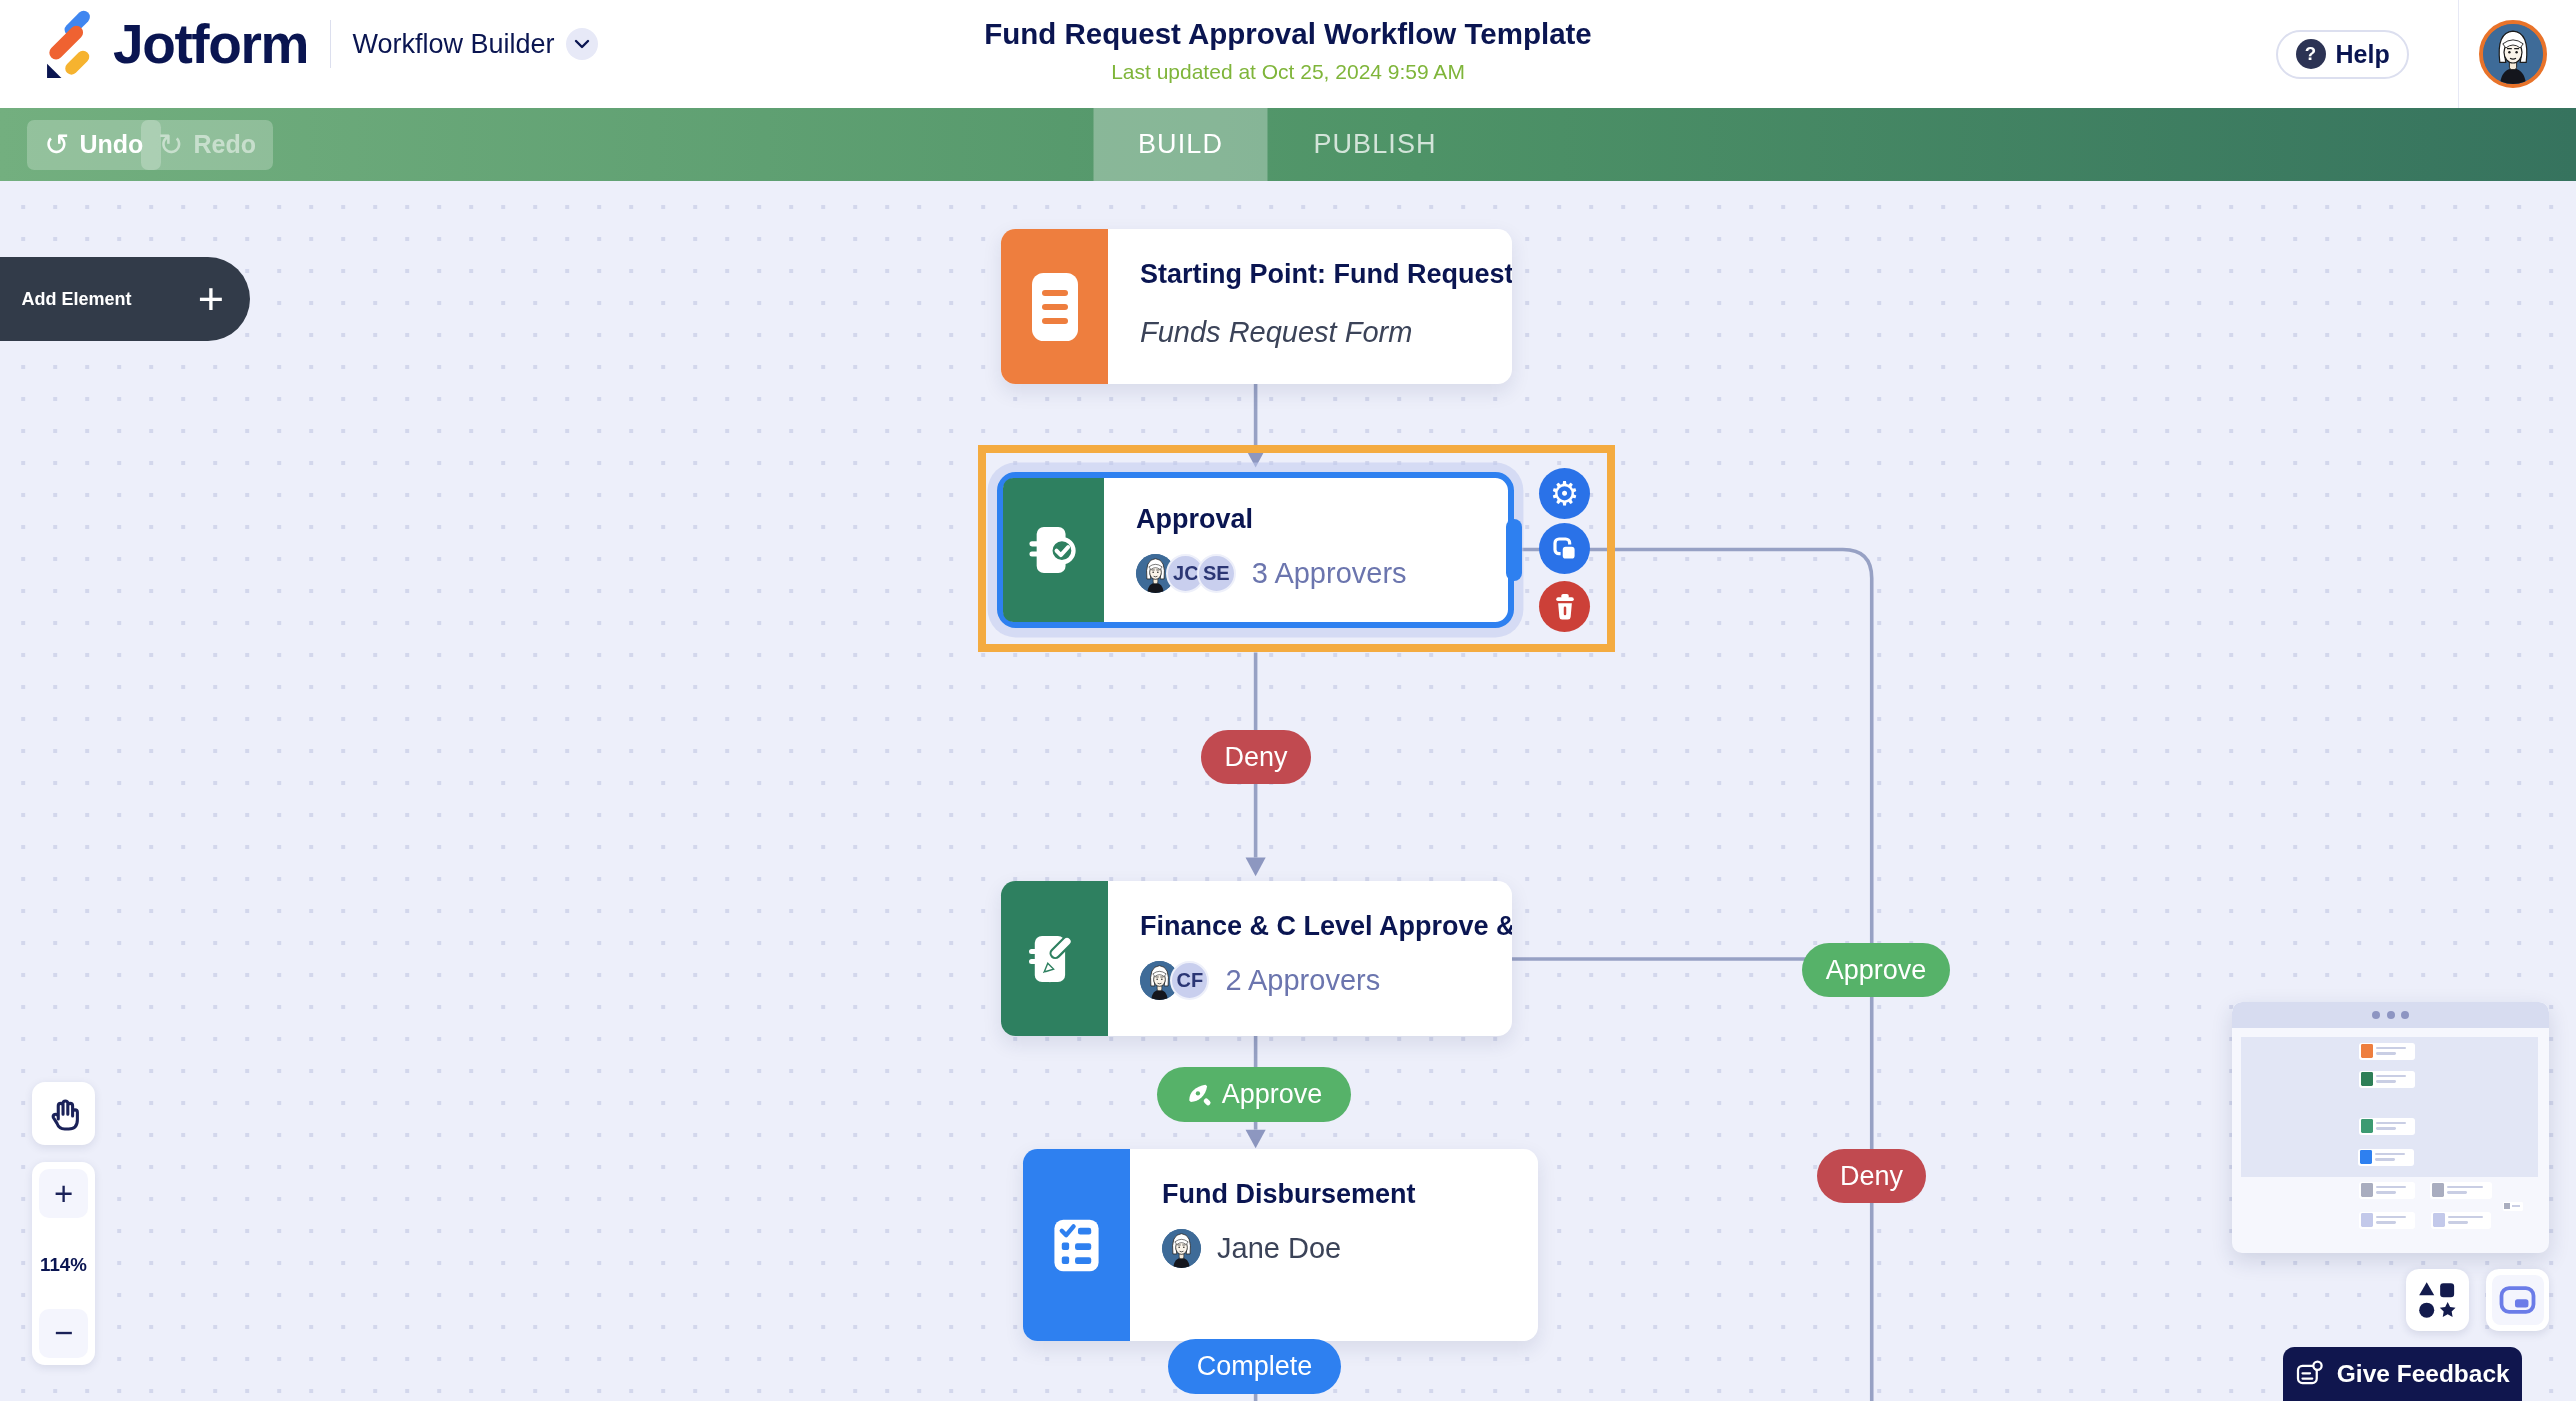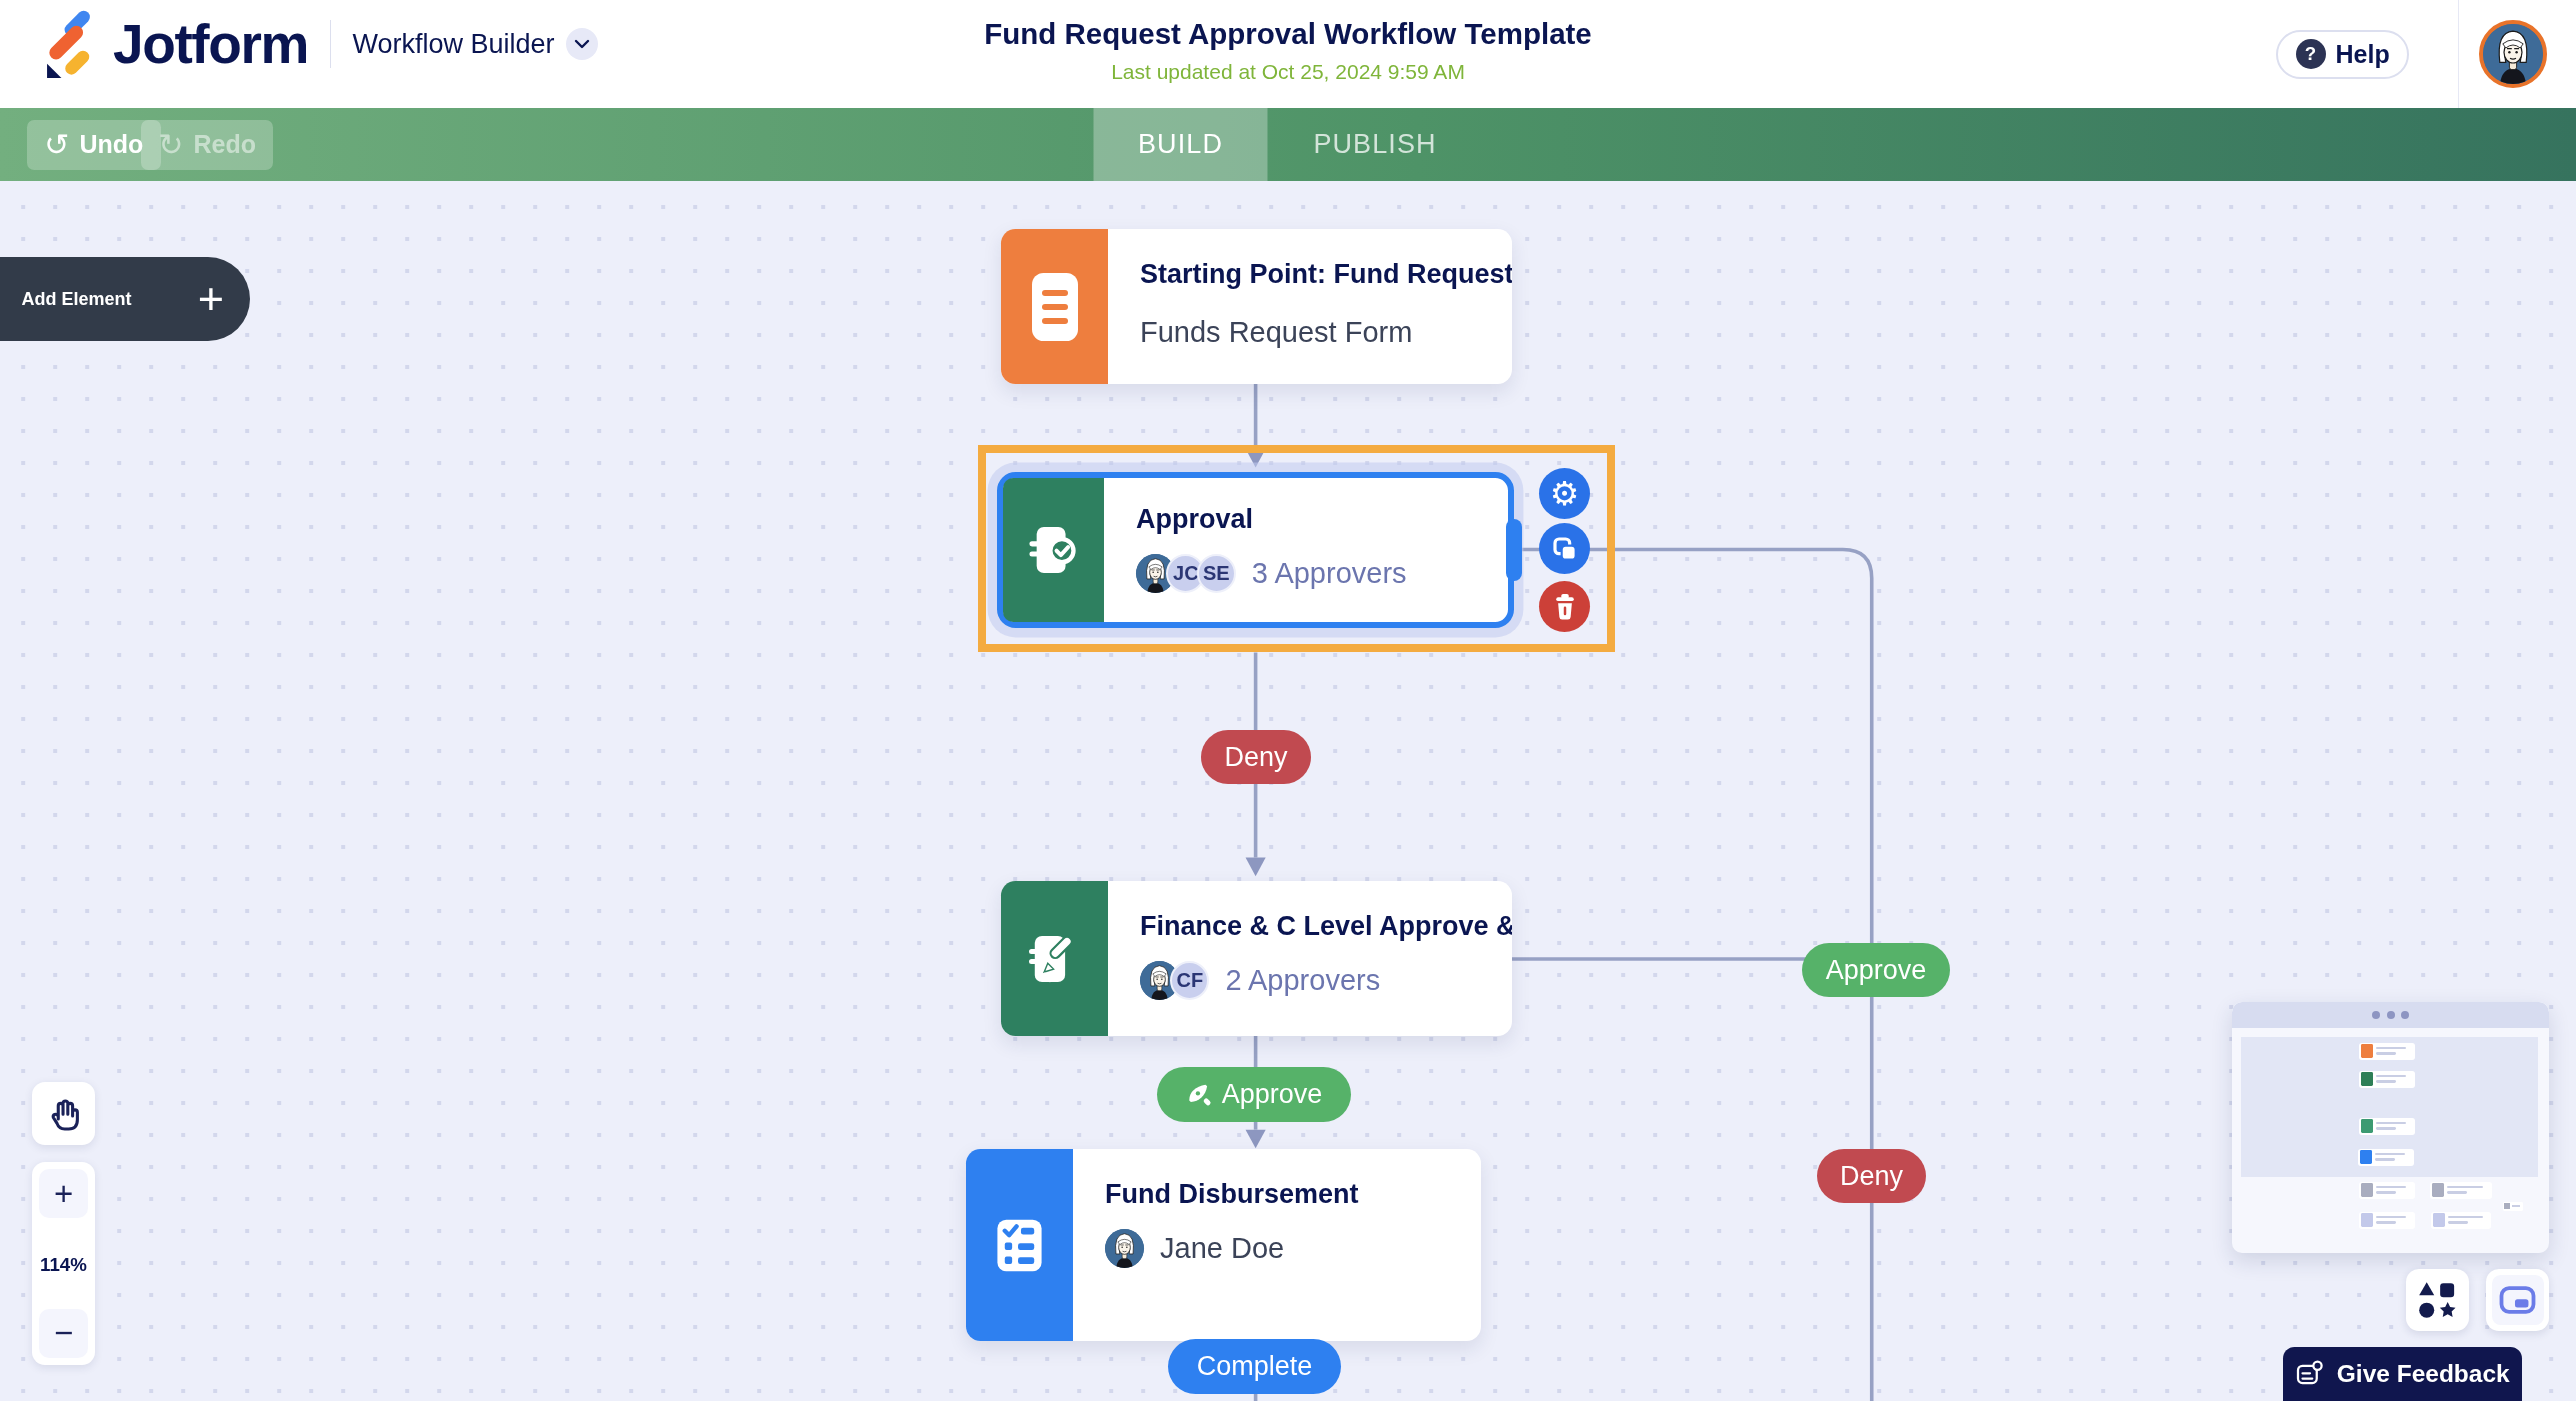--- a/index.html
+++ b/index.html
@@ -59,31 +59,31 @@
                  display:flex; align-items:center; }
   .add-element .lbl { font-size:18px; font-weight:700; margin-left:21.6px; }
   .add-element .plus { font-size:45px; font-weight:300; margin-left:auto; margin-right:26px; line-height:0; }
 
   
   .node { position:absolute; background:#fff; border-radius:14.4px; display:flex; z-index:3; cursor:pointer;
           box-shadow:0 7.2px 18.7px rgba(30,40,90,.10); }
   .node-side { width:107px; flex:0 0 107px; border-radius:14.4px 0 0 14.4px; display:flex; align-items:center; justify-content:center; }
   .node-body { flex:1; padding:30px 0 0 32px; overflow:hidden; }
   .node-title { font-size:27px; font-weight:700; color:#0a1551; white-space:nowrap; }
-  .node-sub { font-size:29px; color:#3b4358; margin-top:26px; white-space:nowrap; }
+  .node-sub { font-size:29px; color:#3b4358; margin-top:26px; white-space:nowrap;font-style:italic; }
   .node-row { display:flex; align-items:center; margin-top:18.7px; }
   .avatar-sm { width:39px; height:39px; border-radius:50%; overflow:hidden; background:#3e6b98; flex:0 0 39px; }
   .avatar-sm svg { width:100%; height:100%; display:block; }
   .chip { width:39px; height:39px; border-radius:50%; background:#c9cfee; border:2.2px solid #eef0fa; margin-left:-8.6px;
           display:flex; align-items:center; justify-content:center; font-size:20px; font-weight:700; color:#2b3674; }
   .node-meta { font-size:29px; color:#6b75ae; margin-left:16px; white-space:nowrap; }
 
   .node-start { left:1001px; top:48px; width:511px; height:155px; }
   .node-finance { left:1001px; top:700px; width:511px; height:155px; }
-  .node-disb { left:966px; top:968px; width:515px; height:192px; }
+  .node-disb { left:1023px; top:968px; width:515px; height:192px; }
 
   .sel-frame { position:absolute; left:978px; top:264px; width:637px; height:207px;
                border:8px solid #f4ab40; z-index:2; }
   .node-approval { left:997px; top:291px; width:517px; height:156px; border:6.5px solid #2e80f0; border-radius:18.7px;
                    box-shadow:0 0 0 9.4px rgba(193,203,238,.55); }
   .node-approval .node-side { width:101px; flex-basis:101px; border-radius:10px 0 0 10px; }
   .node-approval .node-body { padding-top:26px; }
   .handle { position:absolute; left:1506px; top:338px; width:16px; height:62px; background:#2e80f0;
             border-radius:8.6px; z-index:4; cursor:pointer; }
 

